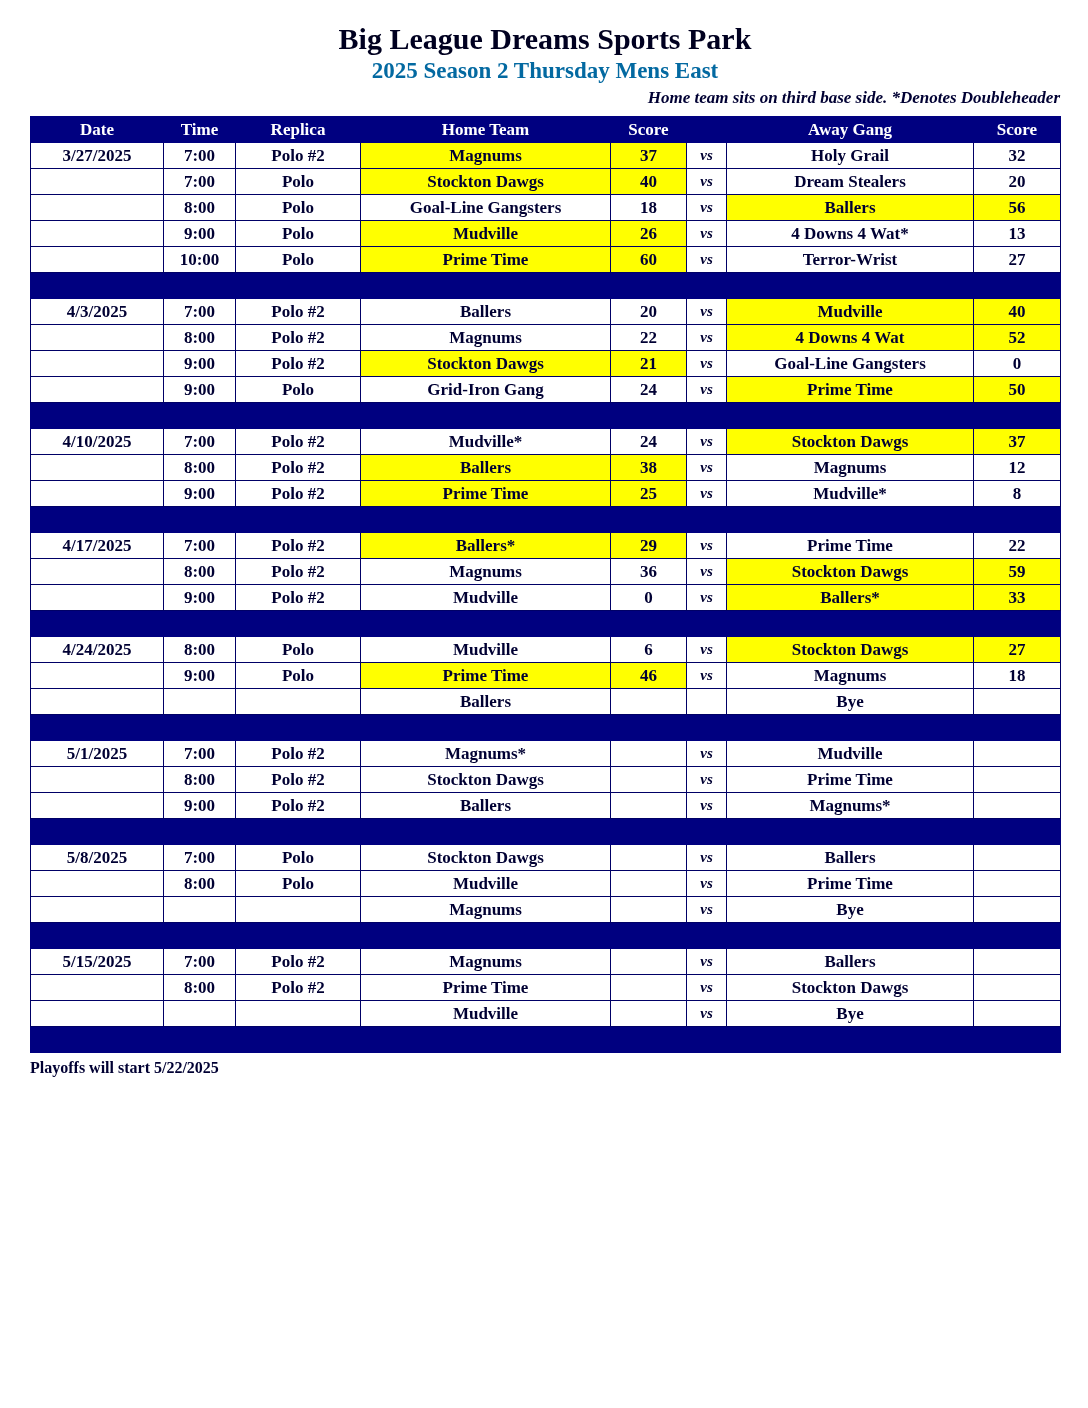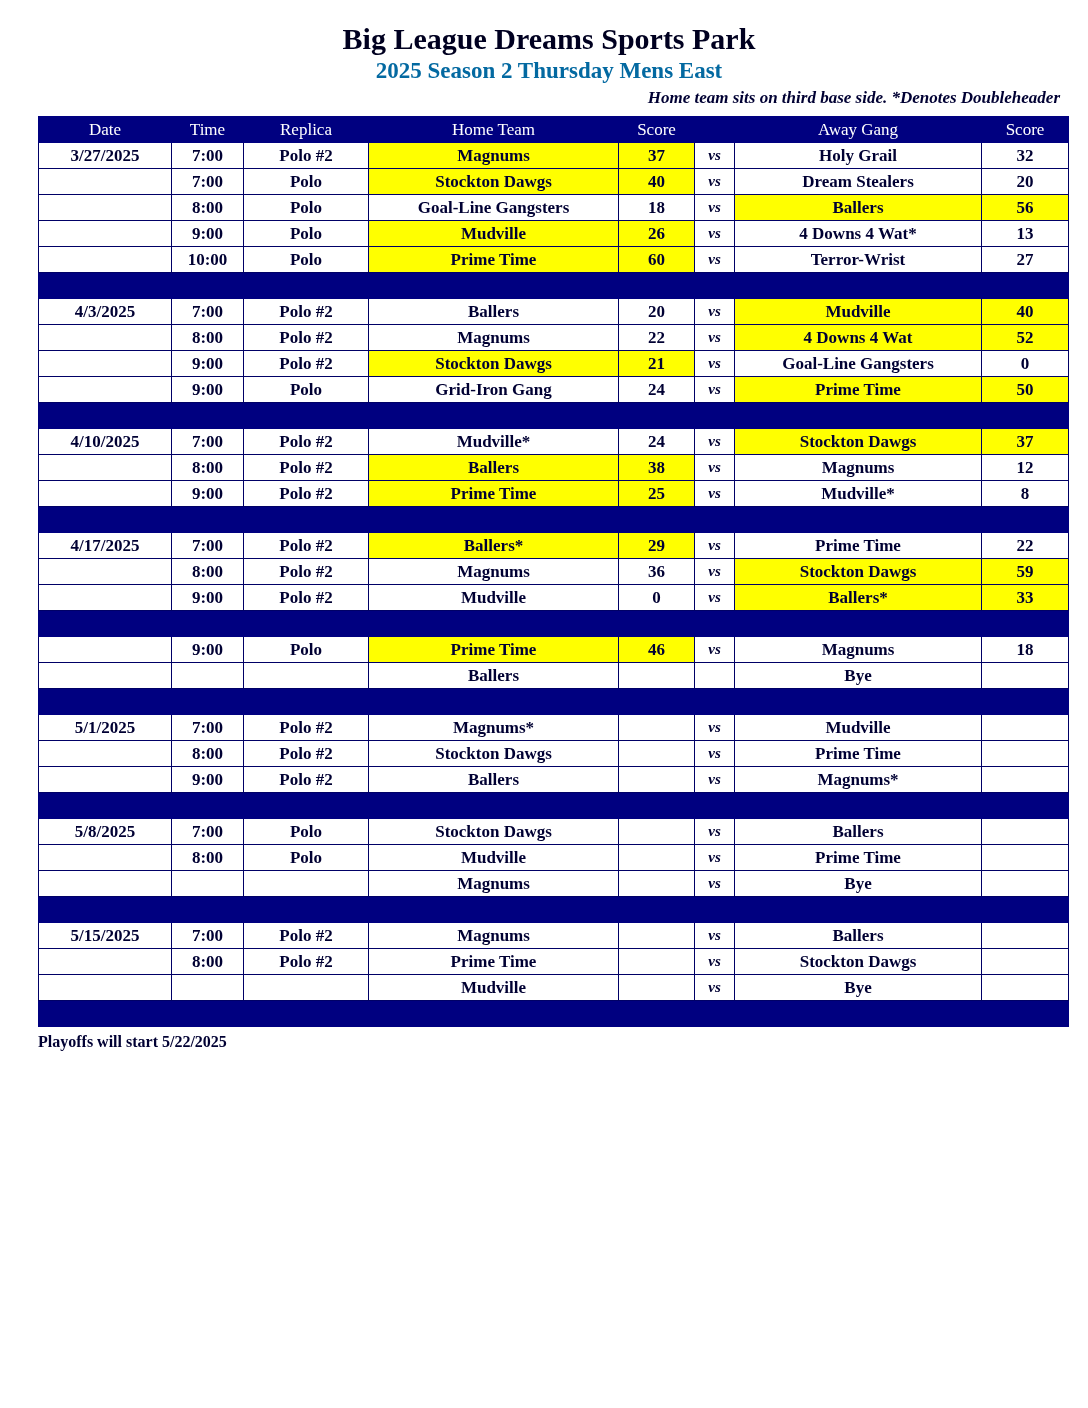--- a/index.html
+++ b/index.html
@@ -9,21 +9,21 @@
     --grid:#000066;
     --white:#FFFFFF;
   }
   html,body{margin:0;padding:0;background:#fff;}
   body{
     width:1088px;height:1408px;
     font-family:"Liberation Serif","DejaVu Serif",serif;
     color:var(--txt);
     -webkit-font-smoothing:antialiased;
   }
-  .page{padding:16px 28px 0 38px;box-sizing:border-box;}
+  .page{padding:16px 28px 0 30px;box-sizing:border-box;}
   h1{
     margin:6px 0 2px 0;
     text-align:center;
     font-size:30px;
     font-weight:bold;
     color:#000020;
   }
   h2{
     margin:2px 0 4px 0;
     text-align:center;
@@ -40,21 +40,21 @@
   }
   table{
     border-collapse:collapse;
     table-layout:fixed;
     width:1030px;
   }
   th{
     background:var(--navy);
     color:var(--white);
     font-size:17px;
-    font-weight:normal;
+    font-weight:bold;
     height:25px;
     padding:0;
     border:1px solid var(--navy);
   }
   td{
     border:1px solid var(--grid);
     text-align:center;
     vertical-align:middle;
     font-size:17px;
     font-weight:bold;
@@ -266,20 +266,30 @@
           <td>Mudville</td>
           <td>0</td>
           <td class="vs">vs</td>
           <td class="hl">Ballers*</td>
           <td class="hl">33</td>
         </tr>
         <tr class="spacer">
           <td colspan="8"></td>
         </tr>
         <tr>
+          <td>4/24/2025</td>
+          <td>8:00</td>
+          <td>Polo</td>
+          <td>Mudville</td>
+          <td>6</td>
+          <td class="vs">vs</td>
+          <td class="hl">Stockton Dawgs</td>
+          <td class="hl">27</td>
+        </tr>
+        <tr>
           <td></td>
           <td>9:00</td>
           <td>Polo</td>
           <td class="hl">Prime Time</td>
           <td class="hl">46</td>
           <td class="vs">vs</td>
           <td>Magnums</td>
           <td>18</td>
         </tr>
         <tr>

